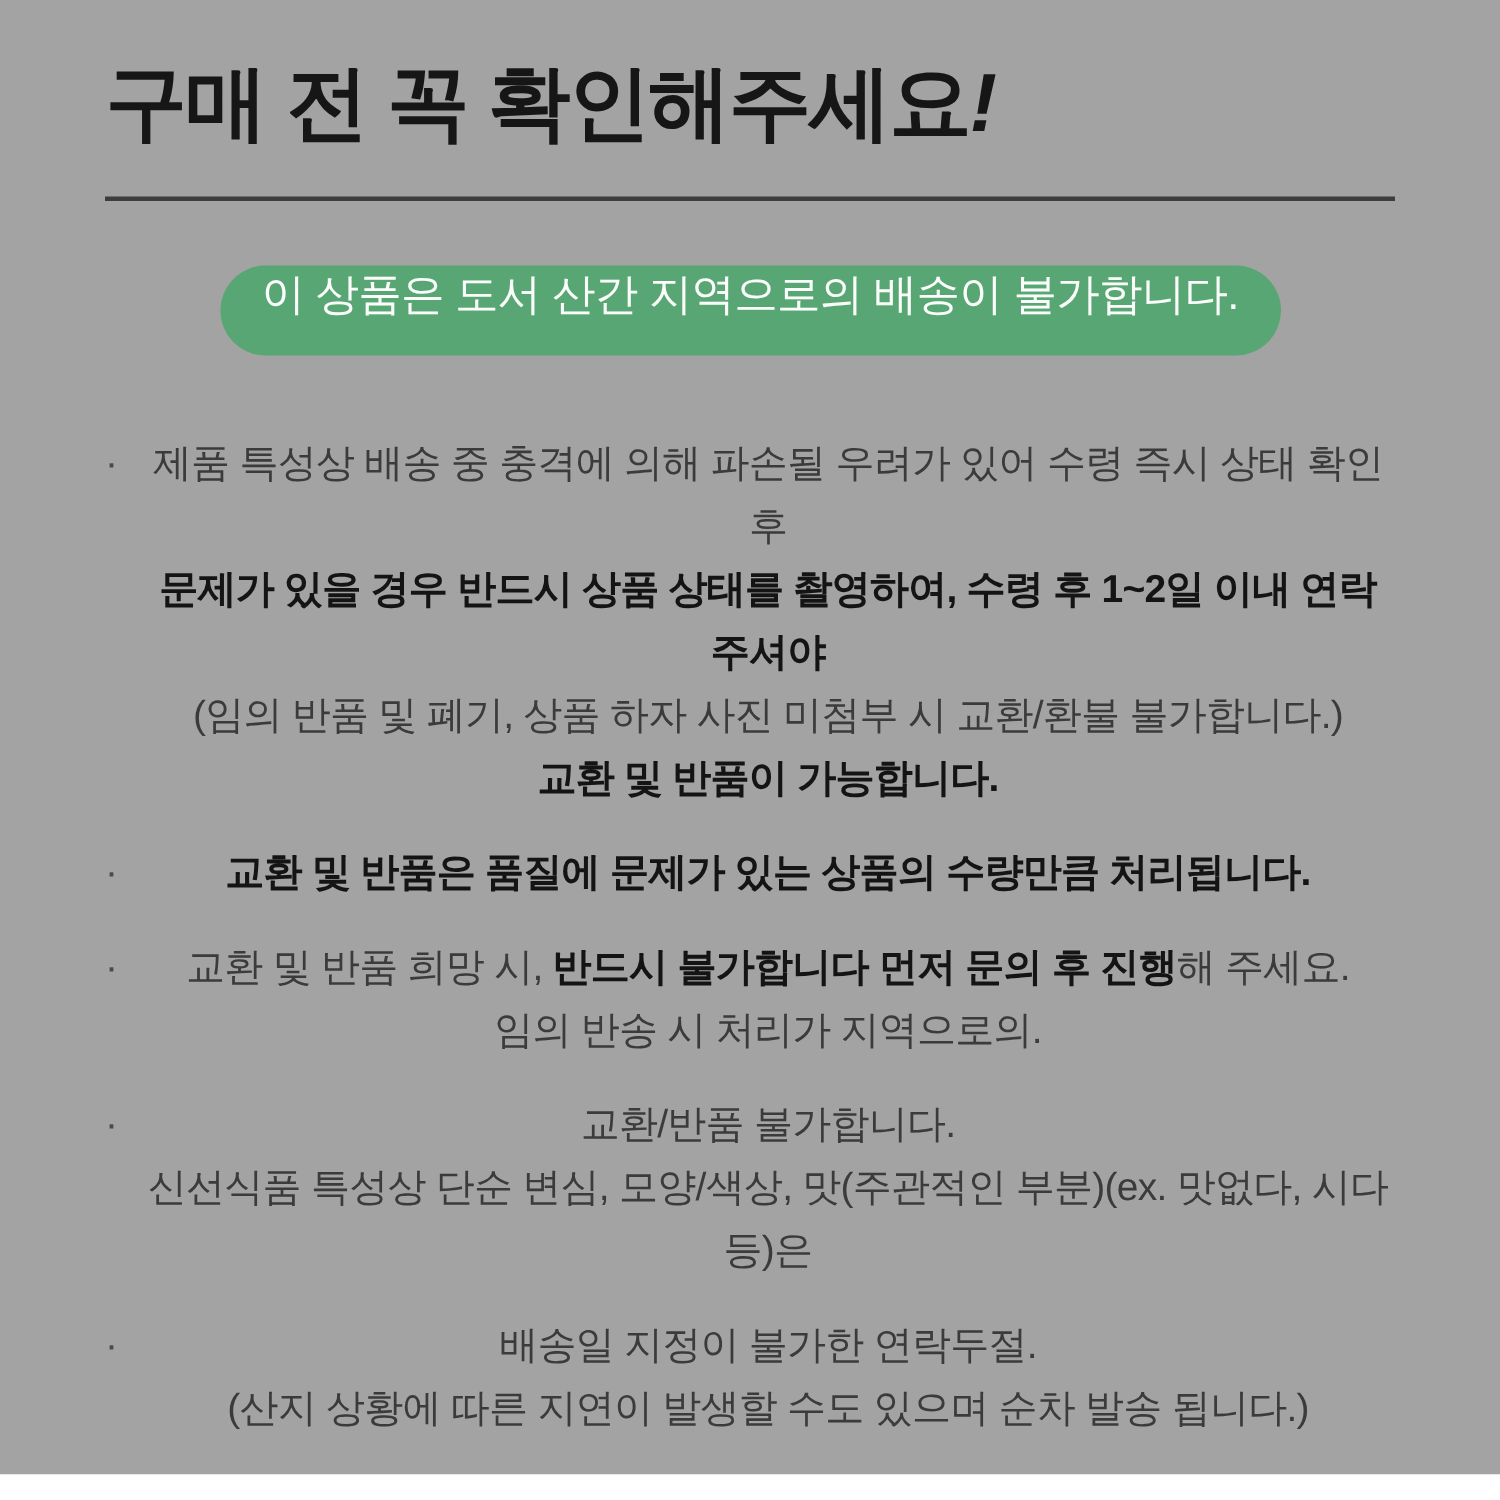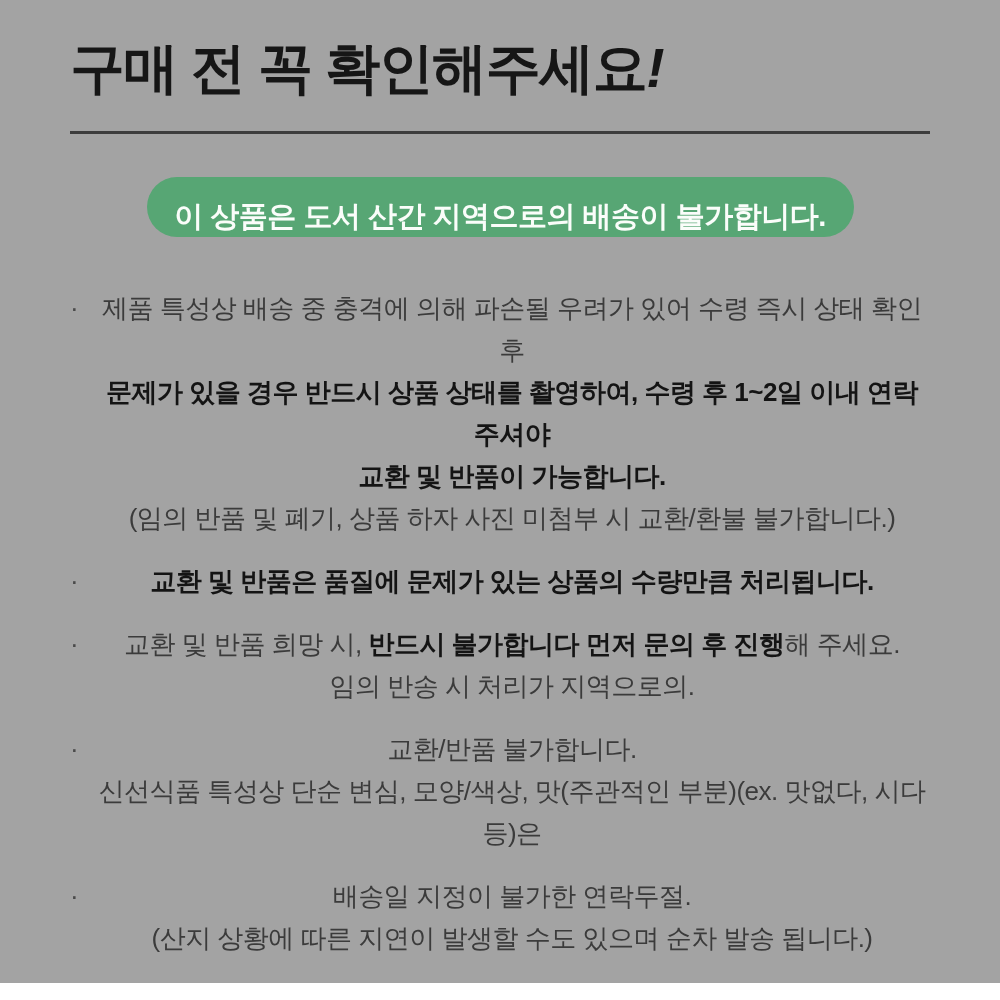--- a/index.html
+++ b/index.html
@@ -32,23 +32,23 @@
     margin: 31px 0 0 0;
   }
   .badge {
     margin: 43px auto 0 auto;
     width: 707px;
     height: 60px;
     border-radius: 30px;
     background: #57a674;
     color: #fafdfa;
     font-size: 29px;
-    font-weight: 700;
+    font-weight: 400;
     display: flex;
-    align-items: flex-end;
+    align-items: flex-start;
     justify-content: center;
     letter-spacing: -0.5px;
   }
   .notices {
     list-style: none;
     margin: 50px 0 0 0;
     padding: 0;
     font-size: 26px;
     color: #3b3b3b;
     letter-spacing: -0.5px;
@@ -83,22 +83,22 @@
   <div class="badge">
     <span>이 상품은 도서 산간 지역으로의 배송이 불가합니다.</span>
   </div>
 
   <ul class="notices">
       <li class="notice">
         <span class="dot">·</span>
         <div class="notice-body">
           <div class="line"><span>제품 특성상 배송 중 충격에 의해 파손될 우려가 있어 수령 즉시 상태 확인 후</span></div>
           <div class="line"><span class="b">문제가 있을 경우 반드시 상품 상태를 촬영하여, 수령 후 1~2일 이내 연락 주셔야</span></div>
+          <div class="line"><span>(임의 반품 및 폐기, 상품 하자 사진 미첨부 시 교환/환불 불가합니다.)</span></div>
           <div class="line"><span class="b">교환 및 반품이 가능합니다.</span></div>
-          <div class="line"><span>(임의 반품 및 폐기, 상품 하자 사진 미첨부 시 교환/환불 불가합니다.)</span></div>
         </div>
       </li>
       <li class="notice">
         <span class="dot">·</span>
         <div class="notice-body">
           <div class="line"><span class="b">교환 및 반품은 품질에 문제가 있는 상품의 수량만큼 처리됩니다.</span></div>
         </div>
       </li>
       <li class="notice">
         <span class="dot">·</span>

